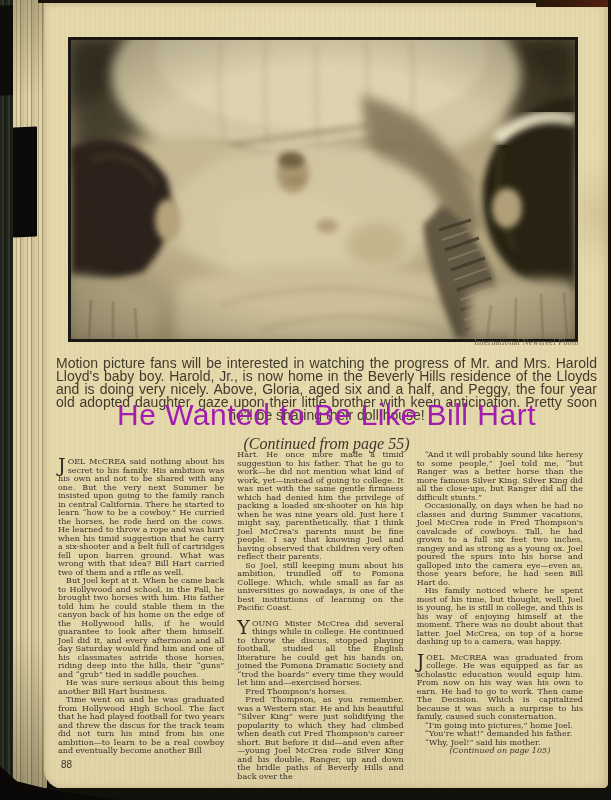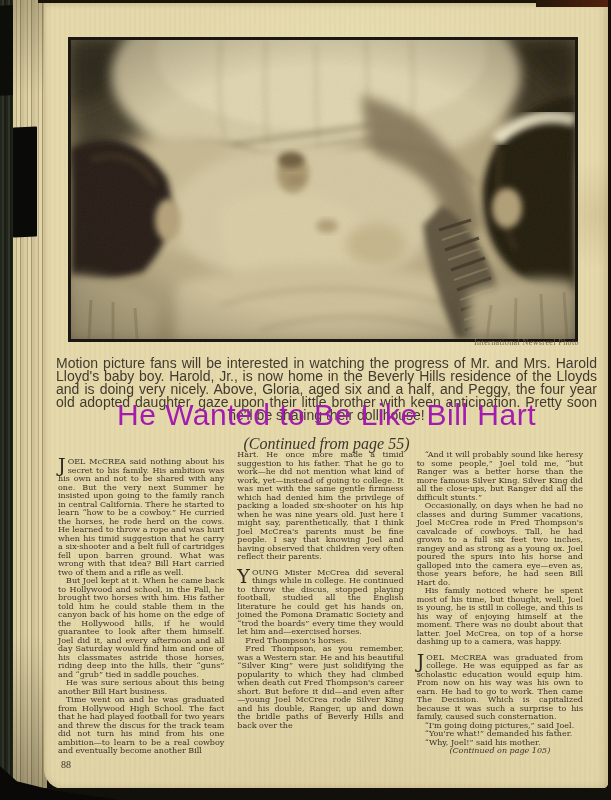--- a/index.html
+++ b/index.html
@@ -65,21 +65,21 @@
   
   .columns{position:absolute;top:449px;left:14px;width:525px;display:flex;gap:13px;}
   .col{flex:1 1 0;font-family:"DejaVu Serif",serif;font-size:8px;line-height:8.5px;
     color:var(--ink);}
   .para{margin:0;text-align:justify;text-indent:8px;hyphens:auto;}
   .para.continuation{text-indent:0;}
   .para.dropcap{text-indent:0;margin-top:7px;}
   .para.continued-line{text-align:center;font-style:italic;text-indent:0;}
   .dropcap-letter{float:left;font-size:19px;line-height:15px;padding:0 2px 0 0;color:#2e2922;}
 
-  .page-number{position:absolute;top:757px;left:17px;font-family:Liberation Serif, serif;
+  .page-number{position:absolute;top:757px;left:17px;font-family:Liberation Sans, sans-serif;
     font-size:10px;color:var(--ink);}
 </style>
 </head>
 <body>
 
 <div class="stage">
 
   <div class="spine"></div>
   <div class="spine-tab-top"></div>
   <div class="page-edges"></div>
@@ -213,30 +213,31 @@
 
     <div class="columns">
       <div class="col">
           <p class="para dropcap"><span class="dropcap-letter">J</span>OEL McCREA said nothing about his secret to his family. His ambition was his own and not to be shared with any one. But the very next Summer he insisted upon going to the family ranch in central California. There he started to learn “how to be a cowboy.” He curried the horses, he rode herd on the cows. He learned to throw a rope and was hurt when his timid suggestion that he carry a six-shooter and a belt full of cartridges fell upon barren ground. What was wrong with that idea? Bill Hart carried two of them and a rifle as well.</p>
           <p class="para indent">But Joel kept at it. When he came back to Hollywood and school, in the Fall, he brought two horses with him. His father told him he could stable them in the canyon back of his home on the edge of the Hollywood hills, if he would guarantee to look after them himself. Joel did it, and every afternoon and all day Saturday would find him and one of his classmates astride those horses, riding deep into the hills, their “guns” and “grub” tied in saddle pouches.</p>
           <p class="para indent">He was sure serious about this being another Bill Hart business.</p>
           <p class="para indent">Time went on and he was graduated from Hollywood High School. The fact that he had played football for two years and threw the discus for the track team did not turn his mind from his one ambition—to learn to be a real cowboy and eventually become another Bill</p>
         </div>
       <div class="col">
           <p class="para continuation">Hart. He once more made a timid suggestion to his father. That he go to work—he did not mention what kind of work, yet—instead of going to college. It was met with the same gentle firmness which had denied him the privilege of packing a loaded six-shooter on his hip when he was nine years old. Just here I might say, parenthetically, that I think Joel McCrea's parents must be fine people. I say that knowing Joel and having observed that children very often reflect their parents.</p>
+          <p class="para indent">So Joel, still keeping mum about his ambition, trundled off to Pomona College. Which, while small as far as universities go nowadays, is one of the best institutions of learning on the Pacific Coast.</p>
           <p class="para dropcap"><span class="dropcap-letter">Y</span>OUNG Mister McCrea did several things while in college. He continued to throw the discus, stopped playing football, studied all the English literature he could get his hands on, joined the Pomona Dramatic Society and “trod the boards” every time they would let him and—exercised horses.</p>
           <p class="para indent">Fred Thompson's horses.</p>
           <p class="para indent">Fred Thompson, as you remember, was a Western star. He and his beautiful “Silver King” were just solidifying the popularity to which they had climbed when death cut Fred Thompson's career short. But before it did—and even after—young Joel McCrea rode Silver King and his double, Ranger, up and down the bridle paths of Beverly Hills and back over the</p>
         </div>
       <div class="col">
           <p class="para indent">“And it will probably sound like heresy to some people,” Joel told me, “but Ranger was a better horse than the more famous Silver King. Silver King did all the close-ups, but Ranger did all the difficult stunts.”</p>
           <p class="para indent">Occasionally, on days when he had no classes and during Summer vacations, Joel McCrea rode in Fred Thompson's cavalcade of cowboys. Tall, he had grown to a full six feet two inches, rangey and as strong as a young ox. Joel poured the spurs into his horse and galloped into the camera eye—even as, those years before, he had seen Bill Hart do.</p>
           <p class="para indent">His family noticed where he spent most of his time, but thought, well, Joel is young, he is still in college, and this is his way of enjoying himself at the moment. There was no doubt about that latter. Joel McCrea, on top of a horse dashing up to a camera, was happy.</p>
           <p class="para dropcap"><span class="dropcap-letter">J</span>OEL McCREA was graduated from college. He was equipped as far as scholastic education would equip him. From now on his way was his own to earn. He had to go to work. Then came The Decision. Which is capitalized because it was such a surprise to his family, caused such consternation.</p>
-          <p class="para indent">“I'm going doing pictures,” said Joel.</p>
+          <p class="para indent">“I'm going into pictures,” home Joel.</p>
           <p class="para indent">“You're what!” demanded his father.</p>
           <p class="para indent">“Why, Joel!” said his mother.</p>
           <p class="para continued-line">(Continued on page 105)</p>
         </div>
     </div>
 
     <div class="page-number">88</div>
   </div>
 
   <div class="top-strip"></div>

